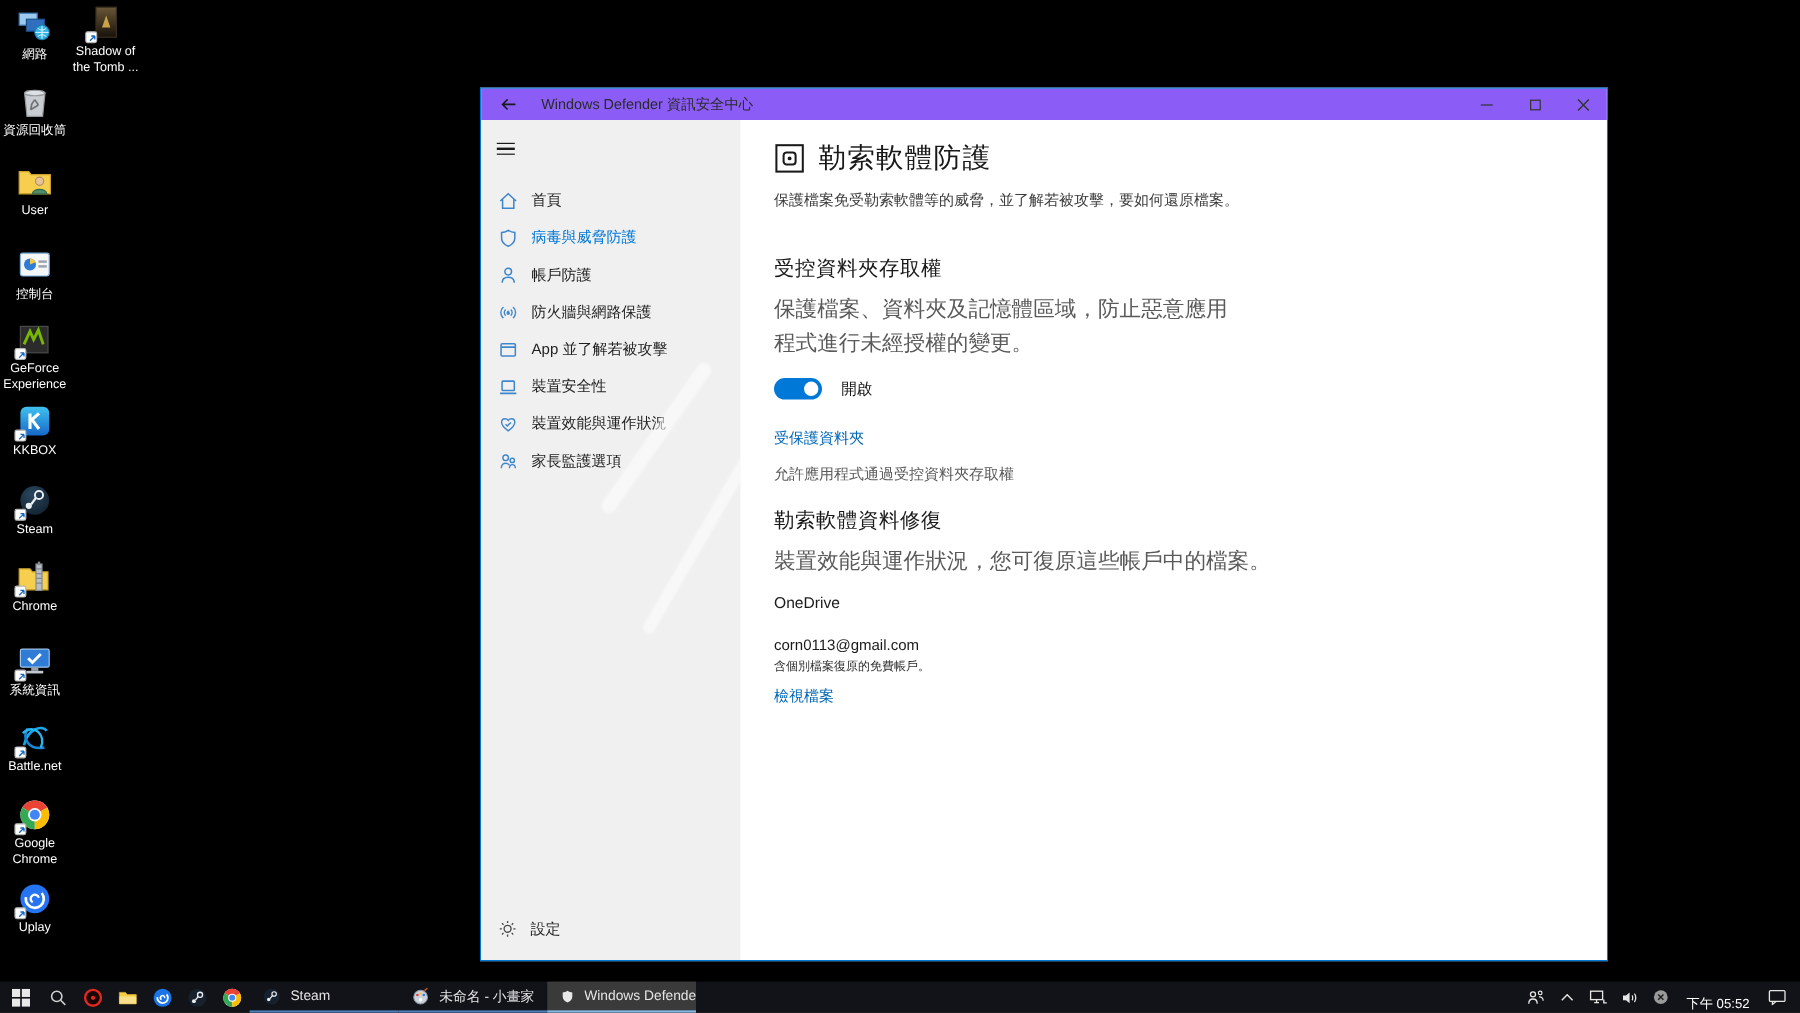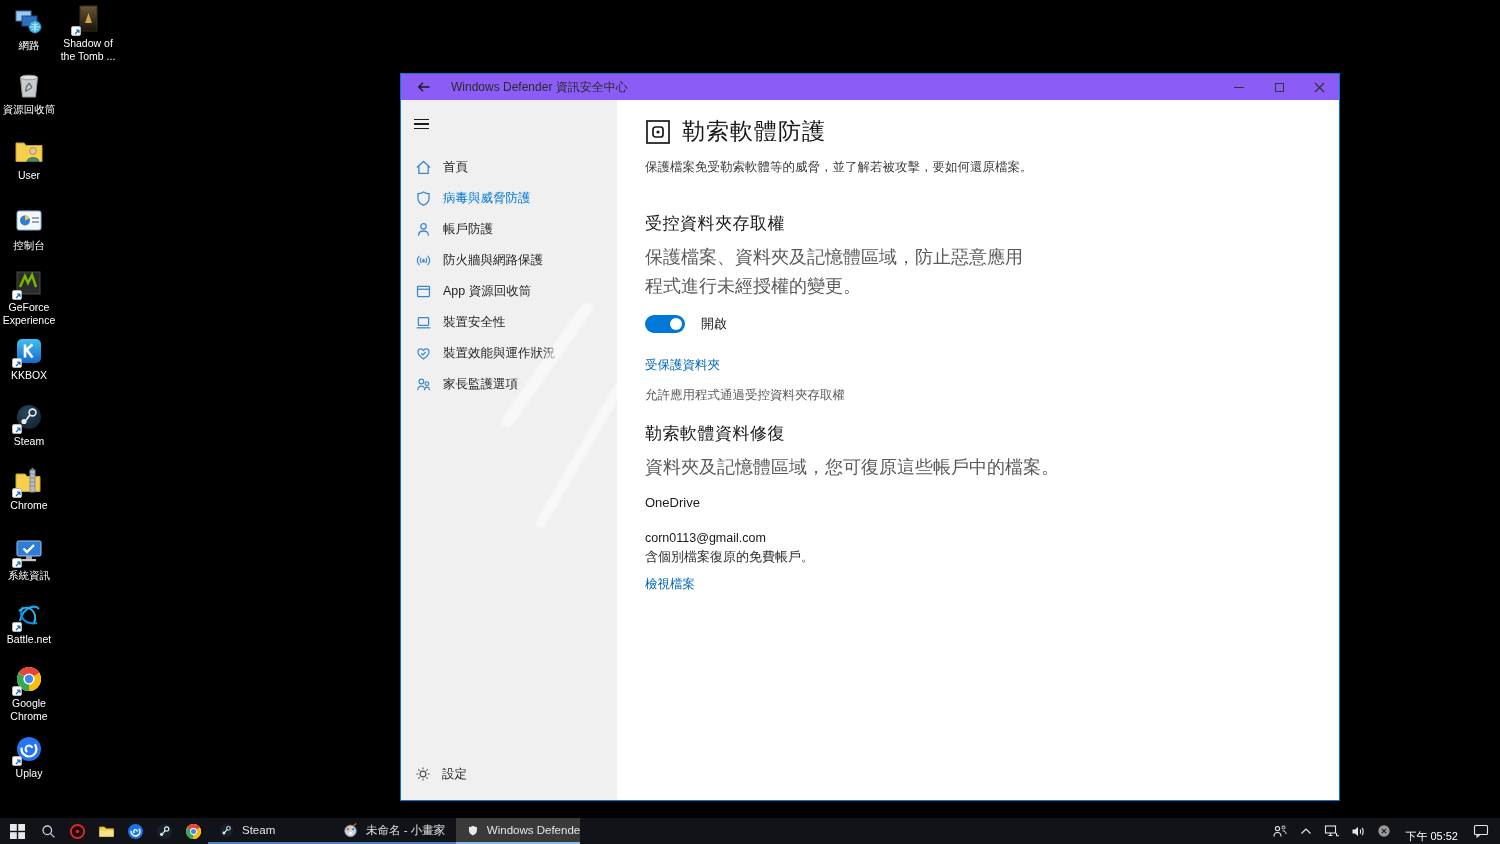--- a/index.html
+++ b/index.html
@@ -50,21 +50,21 @@
   .toggle { width:40px; height:18px; border-radius:9px; background:#0078d7; position:relative; cursor:pointer; }
   .toggle .knob { position:absolute; right:3px; top:3px; width:12px; height:12px; border-radius:50%; background:#fff; }
   .toggle-label { font-size:13px; color:#191919; }
   .link { font-size:12.5px; color:#0067b8; cursor:pointer; }
   .link1 { display:inline-block; margin-top:24px; }
   .gray-link { margin-top:13px; font-size:12.5px; color:#5a5a5a; }
   .sec2-h { margin-top:18px; }
   .p2 { margin-top:8px; }
   .od-name { margin-top:14px; font-size:13px; color:#191919; }
   .od-mail { margin-top:21px; font-size:12.5px; color:#191919; }
-  .od-acct { margin-top:3px; font-size:13px; color:#2e2e2e; }
+  .od-acct { margin-top:3px; font-size:10px; color:#2e2e2e; }
   .link2 { display:inline-block; margin-top:10px; }
   
   .taskbar { position:absolute; left:0; bottom:0; width:1500px; height:26px; background:#121318; display:flex; align-items:stretch; }
   .tb-slot { width:29px; display:flex; align-items:center; justify-content:center; }
   .tb-slot:first-child { width:34px; }
   .tb-btn { width:124px; display:flex; align-items:center; gap:8px; padding-left:11px; border-bottom:2px solid #4d7fb8; }
   .tb-btn .blabel { font-size:11.5px; color:#e4e4e4; white-space:nowrap; overflow:hidden; }
   .tb-btn.active { background:#3a3a3a; border-bottom-color:#85b9e6; }
   .tray { margin-left:auto; display:flex; align-items:flex-end; gap:4px; padding-right:6px; }
   .tray-ic { width:22px; height:26px; display:flex; align-items:center; justify-content:center; }
@@ -345,21 +345,21 @@
               <path d="M4.2 3.6 C2.9 4.8 2.2 6.3 2.2 8 C2.2 9.7 2.9 11.2 4.2 12.4 M11.8 3.6 C13.1 4.8 13.8 6.3 13.8 8 C13.8 9.7 13.1 11.2 11.8 12.4 M6 5.6 C5.3 6.3 4.9 7.1 4.9 8 C4.9 8.9 5.3 9.7 6 10.4 M10 5.6 C10.7 6.3 11.1 7.1 11.1 8 C11.1 8.9 10.7 9.7 10 10.4" stroke="#3f87cd" stroke-width="1.1" fill="none"></path>
               <path d="M8 6.2 C8.9 7.1 9.3 7.9 9.3 8.6 A1.3 1.3 0 0 1 6.7 8.6 C6.7 7.9 7.1 7.1 8 6.2 Z" fill="#3f87cd"></path>
             </svg>
           <span class="nlabel">防火牆與網路保護</span>
         </div>
         <div class="nav-item">
           <svg width="17" height="17" viewBox="0 0 16 16">
               <rect x="2.4" y="3.2" width="11.2" height="9.6" rx="0.8" stroke="#3f87cd" stroke-width="1.2" fill="none"></rect>
               <path d="M2.4 5.9 H13.6" stroke="#3f87cd" stroke-width="1.2"></path>
             </svg>
-          <span class="nlabel">App 資源回收筒</span>
+          <span class="nlabel">App 並了解若被攻擊</span>
         </div>
         <div class="nav-item">
           <svg width="17" height="17" viewBox="0 0 16 16">
               <rect x="3.2" y="3.4" width="9.6" height="7.4" rx="0.6" stroke="#3f87cd" stroke-width="1.2" fill="none"></rect>
               <path d="M1.6 13 H14.4" stroke="#3f87cd" stroke-width="1.2"></path>
             </svg>
           <span class="nlabel">裝置安全性</span>
         </div>
         <div class="nav-item">
           <svg width="17" height="17" viewBox="0 0 16 16">
@@ -407,21 +407,21 @@
         <div class="toggle" role="switch" aria-checked="true">
           <span class="knob"></span>
         </div>
         <span class="toggle-label">開啟</span>
       </div>
 
       <a class="link link1">受保護資料夾</a>
       <div class="gray-link">允許應用程式通過受控資料夾存取權</div>
 
       <h2 class="sec-h sec2-h">勒索軟體資料修復</h2>
-      <div class="body-txt p2">資料夾及記憶體區域，您可復原這些帳戶中的檔案。</div>
+      <div class="body-txt p2">裝置效能與運作狀況，您可復原這些帳戶中的檔案。</div>
 
       <div class="od-name">OneDrive</div>
       <div class="od-mail">corn0113@gmail.com</div>
       <div class="od-acct">含個別檔案復原的免費帳戶。</div>
       <a class="link link2">檢視檔案</a>
     </div>
   </div>
 </div>
 
 <div class="taskbar">

